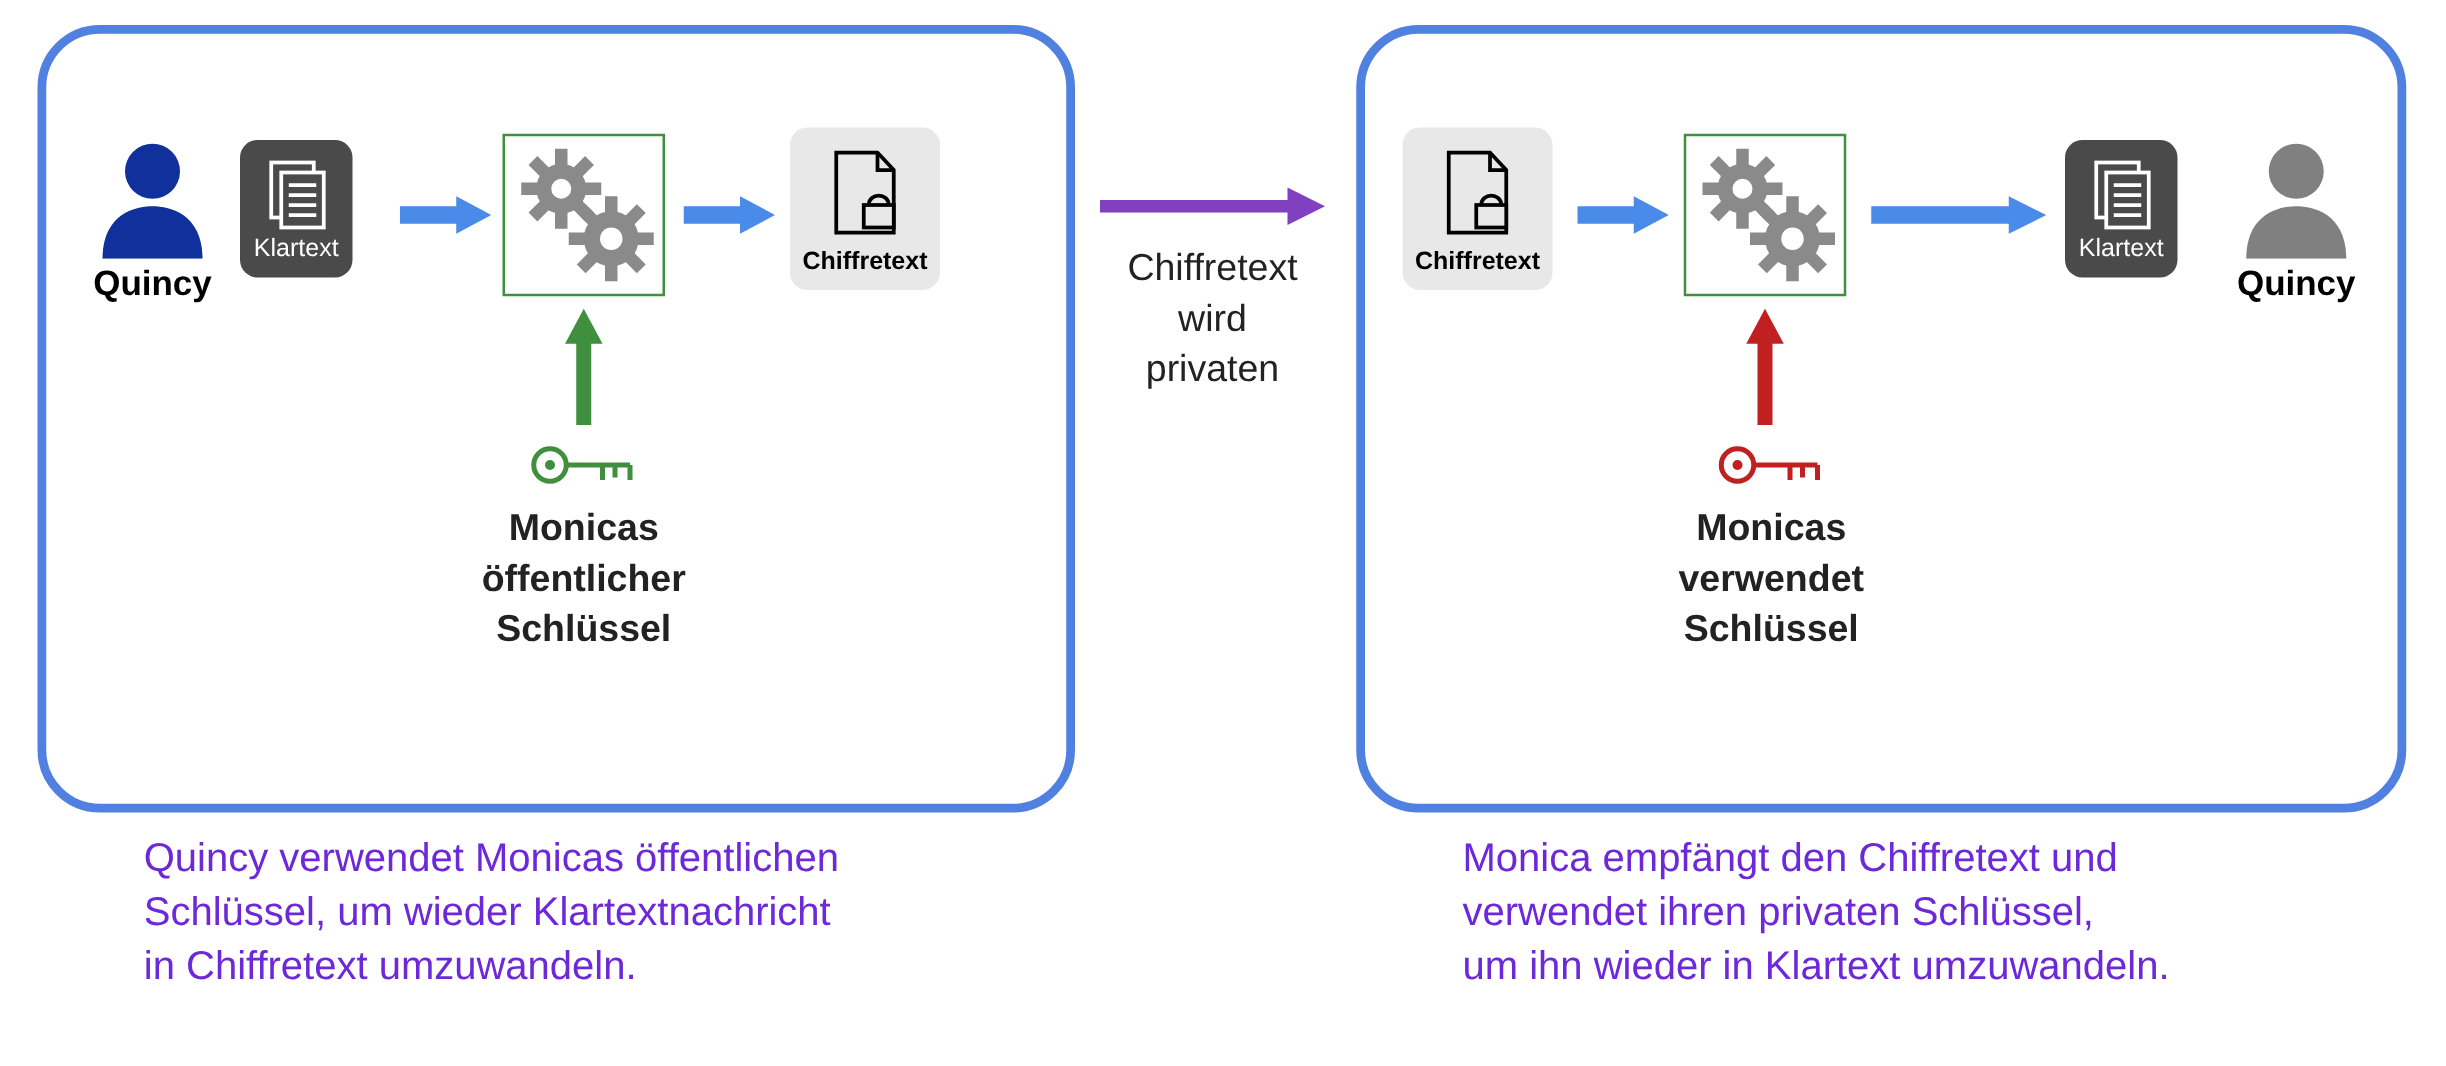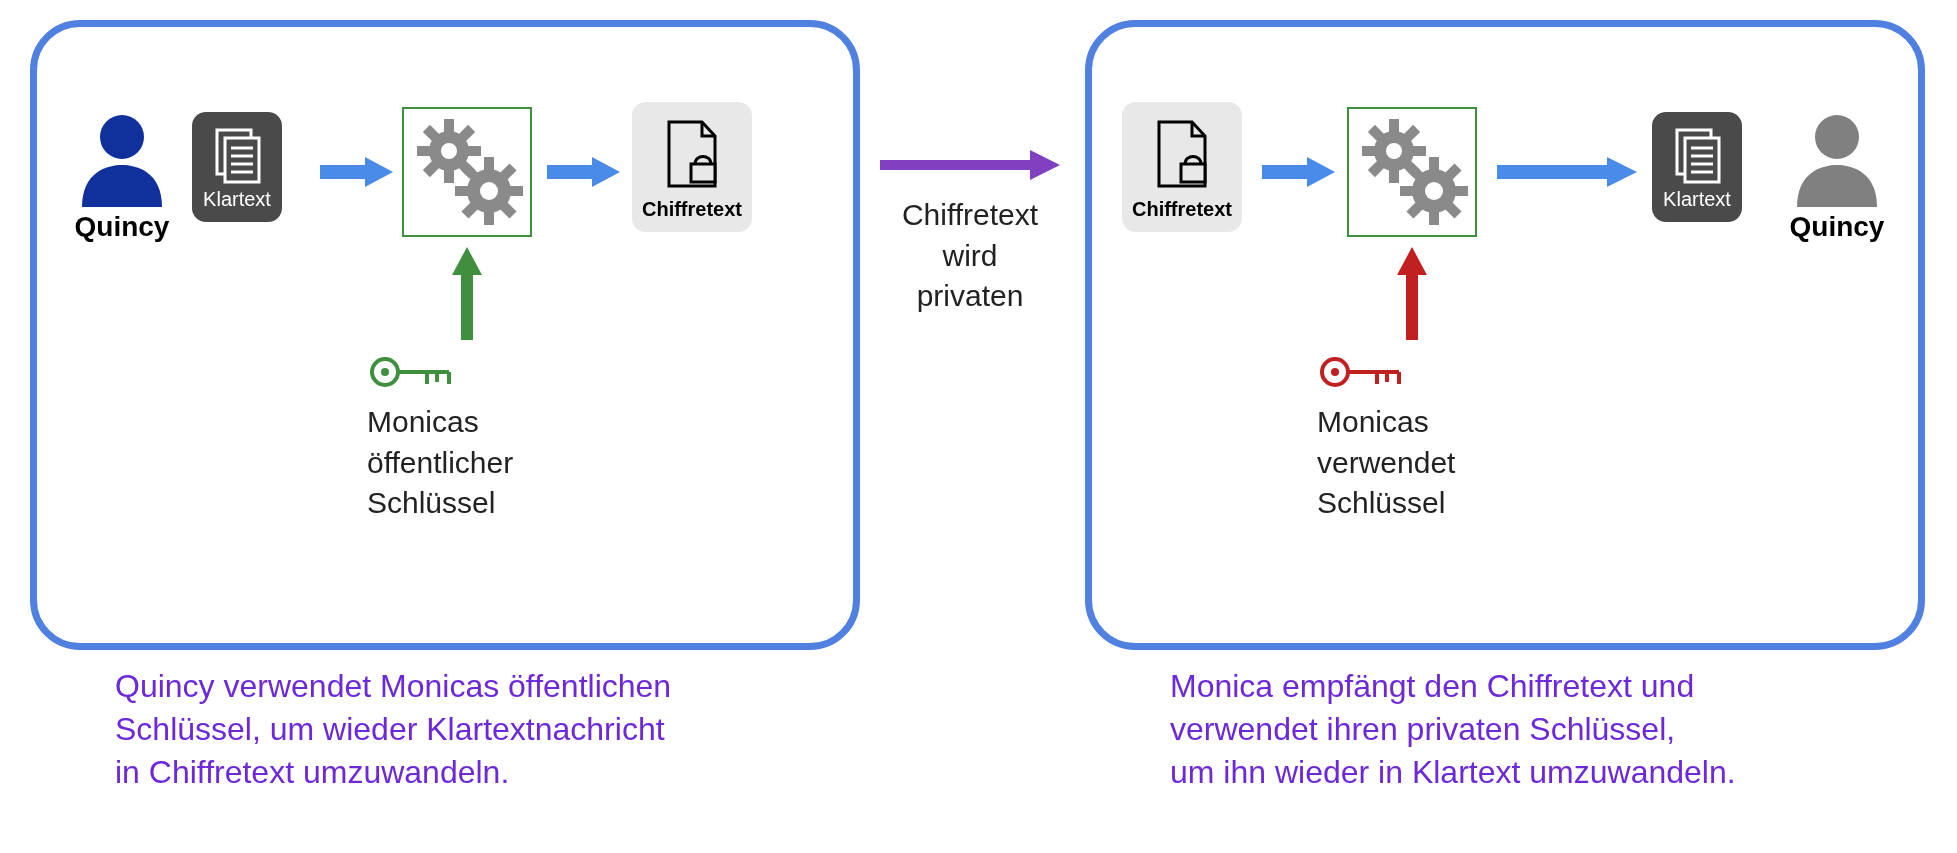--- a/index.html
+++ b/index.html
@@ -43,21 +43,21 @@
     position: absolute;
     width: 120px; height: 130px;
     background: #e8e8e8;
     border-radius: 14px;
     display: flex; flex-direction: column; align-items: center; justify-content: center;
   }
   .cipherbox .label { color: #000; font-weight: 700; font-size: 20px; margin-top: 4px; }
 
   .arrow { position: absolute; }
 
-  .keyblock { position: absolute; text-align: left; }
+  .keyblock { position: absolute; text-align: center; font-weight: bold; }
   .keyblock .keytext { font-size: 30px; line-height: 1.35; color: #222; margin-top: 6px; }
 
   .midtext {
     position: absolute;
     font-size: 30px;
     color: #222;
     text-align: center;
     line-height: 1.35;
   }
 

